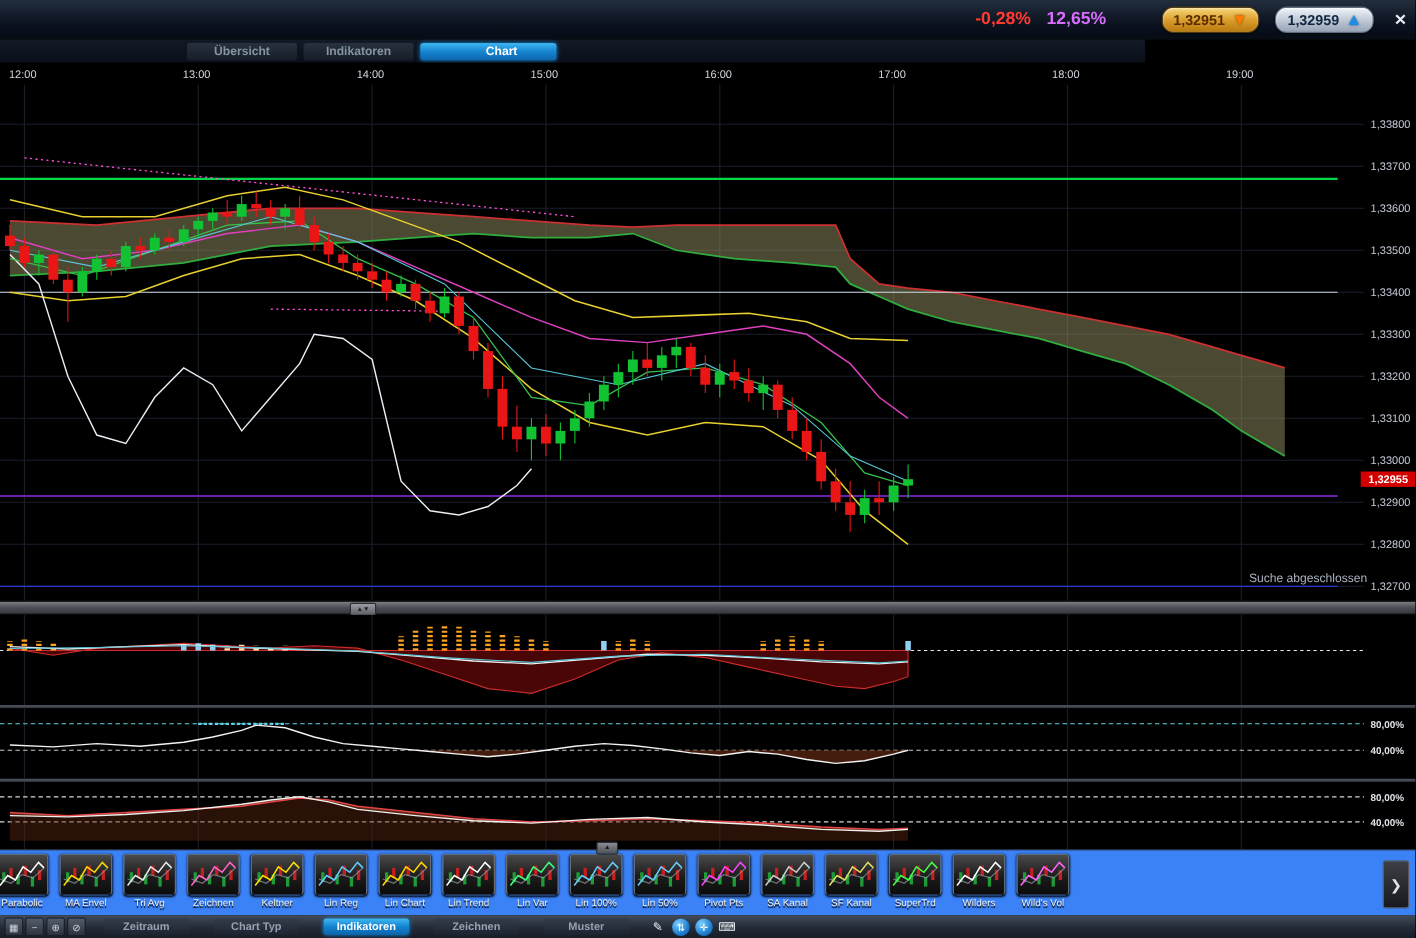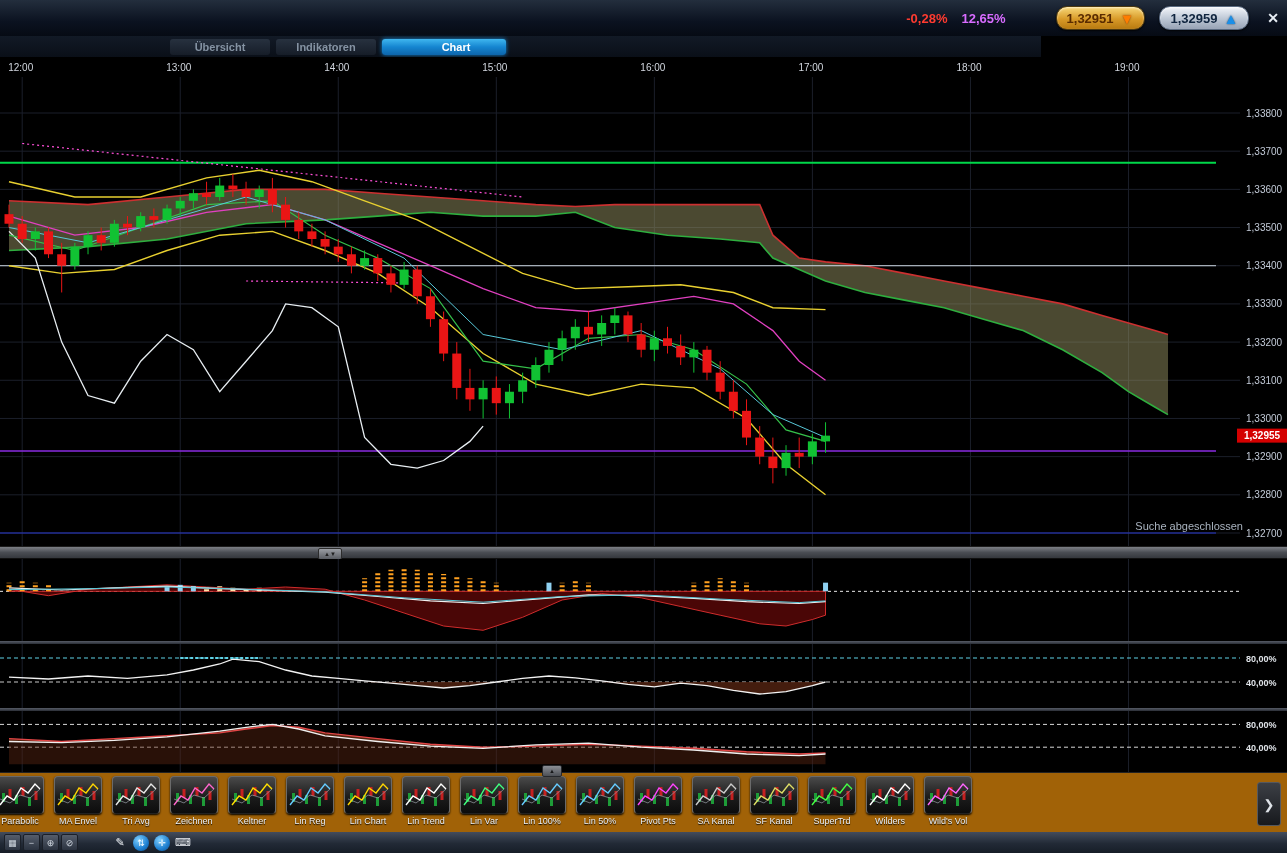--- a/index.html
+++ b/index.html
@@ -1,21 +1,21 @@
 <!DOCTYPE html>
 <html><head>
 <meta charset="utf-8">
 <style>
   html,body{margin:0;padding:0;background:#000;}
   #app{position:relative;width:1287px;height:853px;overflow:hidden;background:#000;
        font-family:"Liberation Sans",sans-serif;-webkit-font-smoothing:antialiased;}
   
   .topbar{position:absolute;left:0;top:0;width:1287px;height:36px;
     background:linear-gradient(#232e3d,#0b1220 60%,#060b14);display:flex;align-items:center;justify-content:flex-end;gap:14px;padding-right:8px;box-sizing:border-box;}
-  .stat{font-size:13px;font-weight:bold;}
+  .stat{font-size:16px;font-weight:bold;}
   .stat.red{color:#ff3b30;}
   .stat.magenta{color:#d86cff;}
   .pill{height:22px;border-radius:11px;display:flex;align-items:center;gap:6px;padding:0 10px;
     font-size:13px;font-weight:bold;border:1px solid #4d3a10;box-shadow:inset 0 1px 2px rgba(255,255,255,.6),0 1px 2px rgba(0,0,0,.8);}
   .pill.gold{background:linear-gradient(#f7d878,#d89a28 55%,#b87a10);color:#5a2c00;margin-left:36px;}
   .pill.silver{background:linear-gradient(#f2f5fa,#bcc6d4 55%,#97a3b5);color:#10253f;border-color:#5a6a80;}
   .pill .arr{font-size:15px;line-height:1;}
   .pill.gold .arr{color:#ff7d00;text-shadow:0 0 2px #7a3500;}
   .pill.silver .arr{color:#1b8fe8;text-shadow:0 0 2px #003a6a;}
   .closex{color:#e8eef5;font-size:14px;font-weight:bold;margin-left:4px;cursor:pointer;}
@@ -32,21 +32,21 @@
   .grip{position:absolute;left:318px;top:1px;width:22px;height:10px;background:linear-gradient(#9a9da3,#5a5d63);border:1px solid #2c2c2c;border-radius:2px;
     font-size:6px;color:#202020;display:flex;align-items:center;justify-content:center;cursor:pointer;}
   #sub1{top:559px;height:82px;}
   .divider{position:absolute;left:0;width:1287px;height:3px;background:linear-gradient(#565b66,#2a2e36);}
   #div1{top:641px;} #div2{top:708px;}
   #sub2{top:644px;height:64px;}
   #sub3{top:711px;height:61px;}
   svg{display:block;}
   .status-text{position:absolute;right:44px;top:463px;font-size:11px;font-weight:normal;color:#a9b3bf;margin-left:13px;}
   
-  #indbar{top:772px;height:60px;background:#a16207;border-top:1px solid #222;display:flex;align-items:flex-start;gap:8px;padding:3px 0 0 0;box-sizing:border-box;}
+  #indbar{top:772px;height:60px;background:#3b82f6;border-top:1px solid #222;display:flex;align-items:flex-start;gap:8px;padding:3px 0 0 0;box-sizing:border-box;}
   .tb-item{width:50px;flex:0 0 auto;display:flex;flex-direction:column;align-items:center;cursor:pointer;}
   .tb-item:first-child{margin-left:-5px;}
   .tb-icon{width:48px;height:38px;border-radius:4px;border:1px solid #6a6a6a;border-bottom-color:#222;
     background:linear-gradient(#4a4a4a,#1c1c1c 55%,#0c0c0c);box-sizing:border-box;display:flex;align-items:center;justify-content:center;box-shadow:0 1px 2px #000;}
   .tb-label{margin-top:2px;font-size:9px;color:#eceff2;text-shadow:0 1px 1px #000;white-space:nowrap;}
   .collapse-btn{position:absolute;left:542px;top:765px;width:18px;height:10px;background:linear-gradient(#8b8e94,#4d5056);
     border:1px solid #26282c;border-radius:2px;font-size:6px;color:#17181a;display:flex;align-items:center;justify-content:center;cursor:pointer;z-index:5;}
   .scroll-right{position:absolute;right:6px;top:782px;width:22px;height:42px;background:linear-gradient(#3c3f45,#17191d);
     border:1px solid #55585e;border-radius:3px;color:#dfe3e8;font-size:13px;display:flex;align-items:center;justify-content:center;cursor:pointer;z-index:5;}
   
@@ -631,20 +631,27 @@
   <div class="collapse-btn">▲</div>
   <div class="scroll-right">❯</div>
 
   <div class="region" id="bottombar">
     <div class="bb-left">
         <div class="bb-icon">▦</div>
         <div class="bb-icon">−</div>
         <div class="bb-icon">⊕</div>
         <div class="bb-icon">⊘</div>
       </div>
+    <div class="bb-tabs">
+        <div class="bb-tab">Zeitraum</div>
+        <div class="bb-tab">Chart Typ</div>
+        <div class="bb-tab active">Indikatoren</div>
+        <div class="bb-tab">Zeichnen</div>
+        <div class="bb-tab">Muster</div>
+      </div>
     <div class="bb-right">
         <div class="bb-tool">✎</div>
         <div class="bb-tool blue">⇅</div>
         <div class="bb-tool blue">✛</div>
         <div class="bb-tool">⌨</div>
       </div>
   </div>
 
 </div>
 

